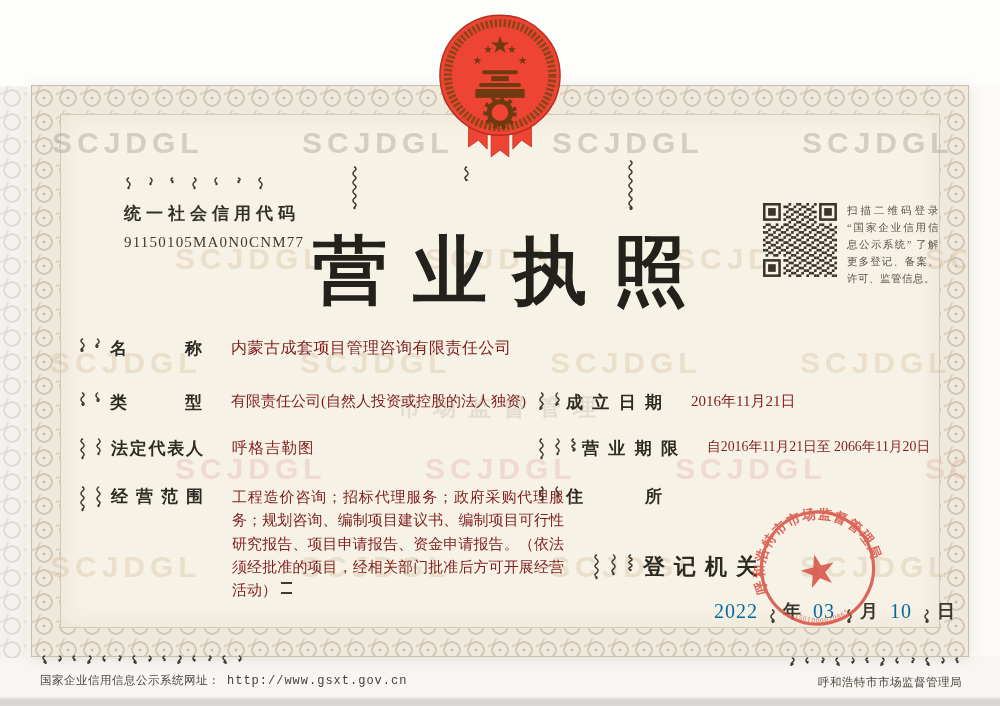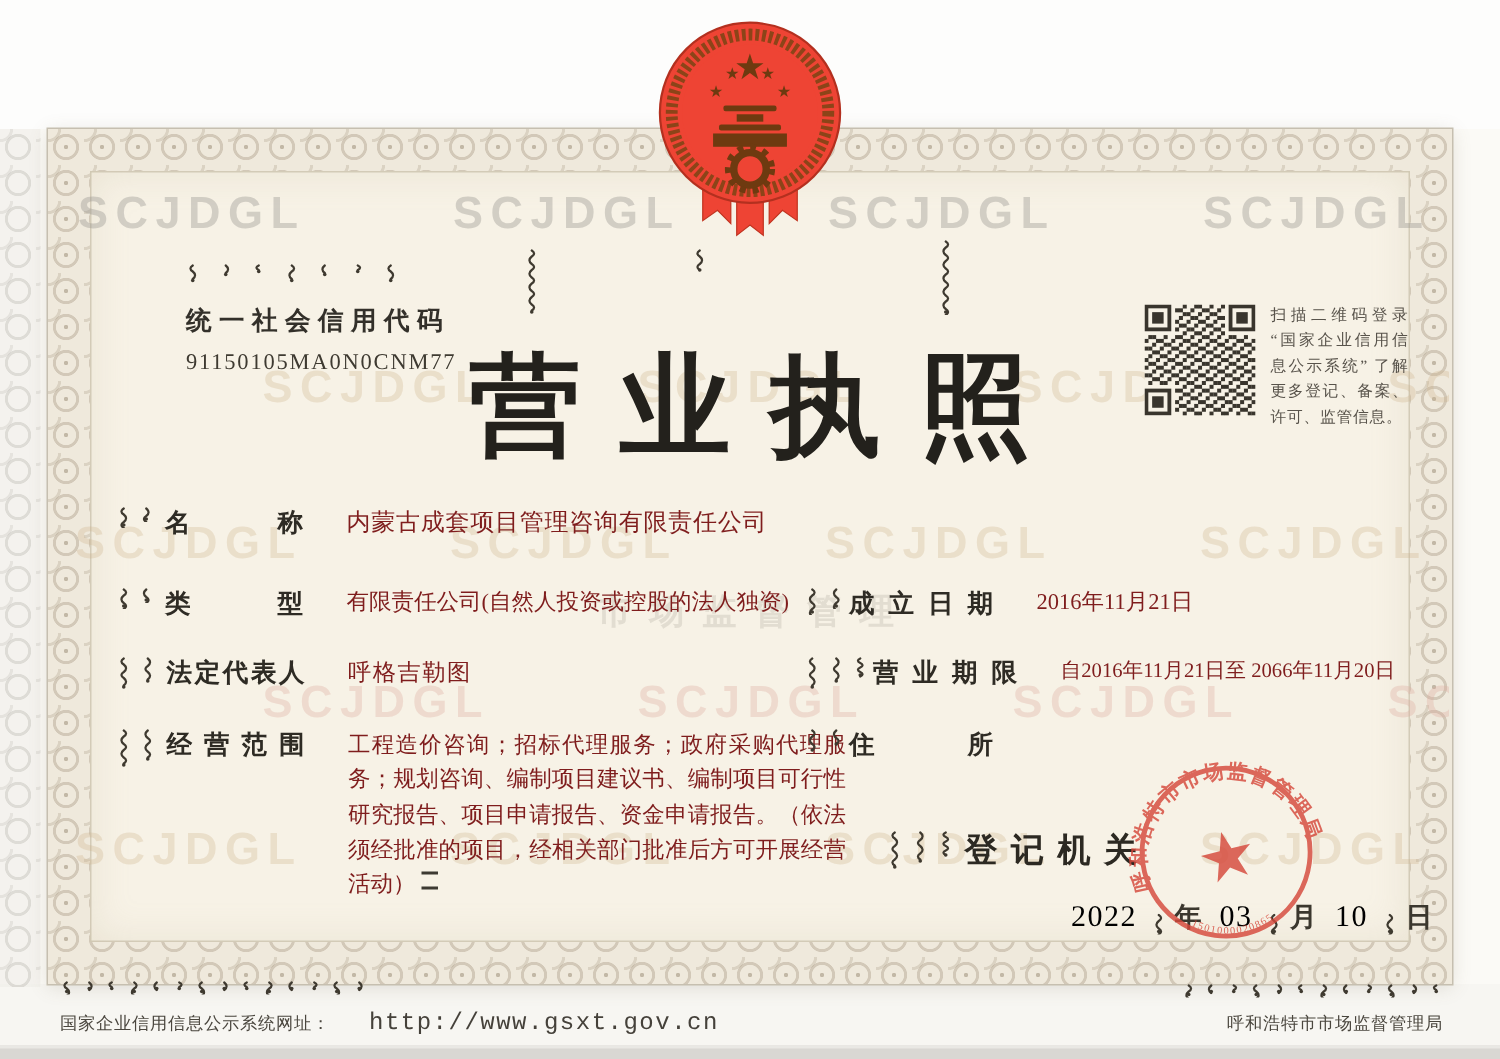--- a/index.html
+++ b/index.html
@@ -62,28 +62,28 @@
   .v-scope{font-size:15px;width:332px;line-height:1.55;text-align:justify;}
   .v-cap{font-size:15px;white-space:nowrap;}
   .v-date{font-size:15px;white-space:nowrap;}
   .v-term{font-size:13.8px;white-space:nowrap;}
   .v-addr{font-size:14.2px;width:248px;line-height:1.5;}
   .end-mark{display:inline-block;width:11px;height:8px;border-top:2.5px solid #3d3a32;border-bottom:2.5px solid #3d3a32;margin-left:4px;vertical-align:1px;}
   .reg-row{position:absolute;left:592px;top:552px;display:flex;align-items:center;z-index:2;}
   .reg-label{font-weight:bold;font-size:22px;letter-spacing:9px;color:#2c2922;margin-left:8px;white-space:nowrap;}
   .seal{position:absolute;left:748px;top:498px;z-index:3;opacity:.82;transform:rotate(-14deg);}
   .date-row{position:absolute;left:714px;top:599px;display:flex;align-items:flex-end;color:#3b372e;z-index:2;}
-  .date-num{font-size:20px;color:#000000;letter-spacing:1px;}
+  .date-num{font-size:20px;color:#0369a1;letter-spacing:1px;}
   .date-unit{font-size:18px;font-weight:bold;margin:0 2px;}
   .date-gap{width:10px;} .date-gap-s{width:4px;}
   
   .footer-left{position:absolute;left:40px;top:650px;}
   .footer-right{position:absolute;left:700px;top:652px;width:262px;text-align:right;}
   .foot-text{font-size:11.5px;color:#4a463e;margin-top:5px;letter-spacing:.5px;}
-  .foot-url{font-family:"Liberation Mono",monospace;font-size:16px;letter-spacing:1px;margin-left:26px;color:#45413a;}
+  .foot-url{font-family:"Liberation Mono",monospace;font-size:12px;letter-spacing:1px;margin-left:7px;color:#45413a;}
   .mgs{display:block;}
 </style>
 </head>
 <body>
 
 <div class="page">
 
   <div class="strip-top"></div>
   <div class="strip-bottom"></div>
   <div class="side-lace"></div>

